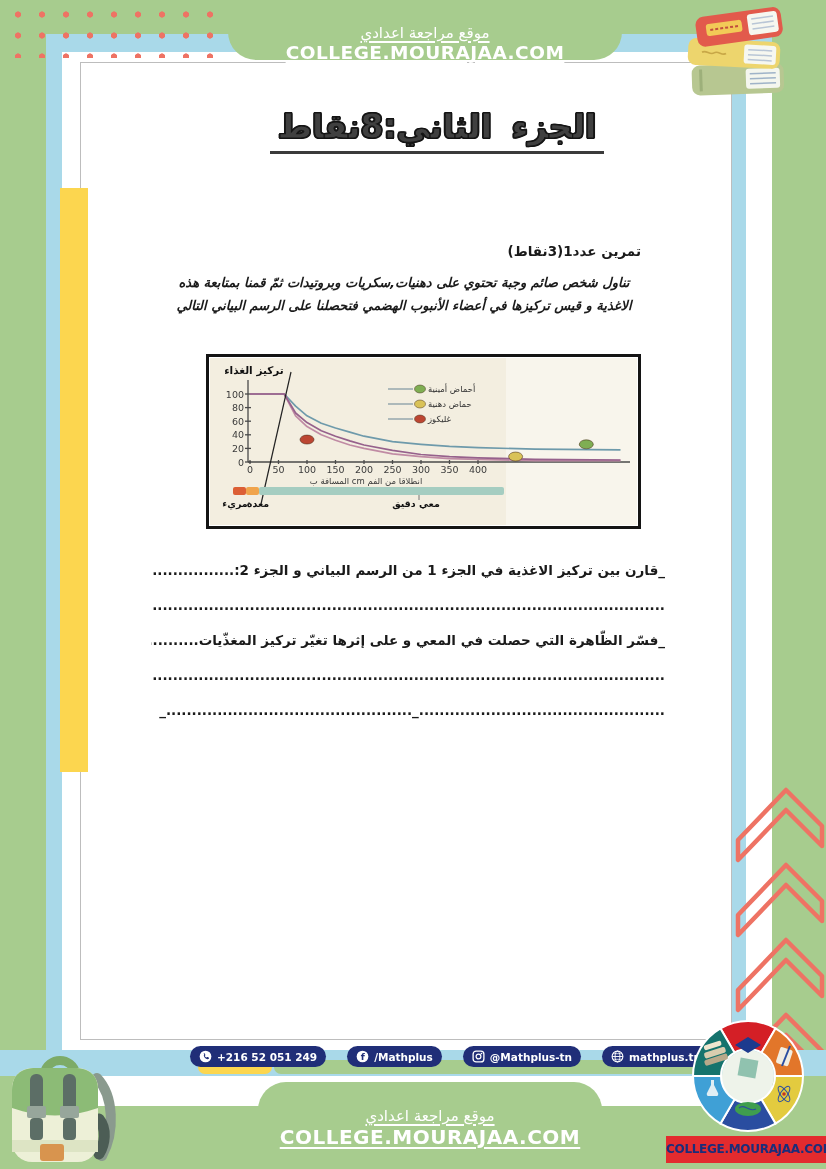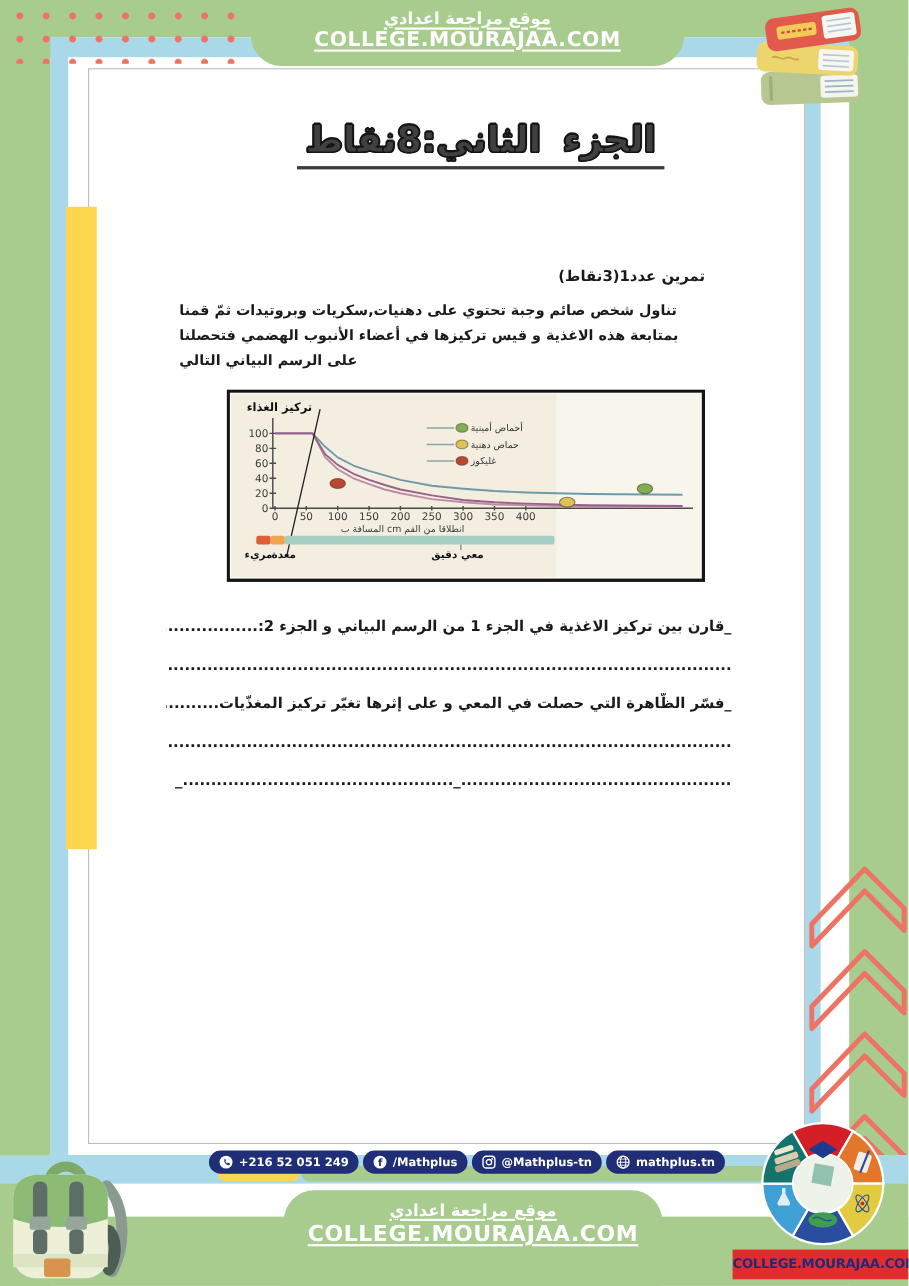--- a/index.html
+++ b/index.html
@@ -16,46 +16,46 @@
   .col-left-blue{left:46px;top:34px;width:16px;height:1042px;background:#a9d9e9;}
   .strip-yellow{left:60px;top:188px;width:28px;height:584px;background:#fcd64f;z-index:3;}
   .col-right-blue{left:714px;top:34px;width:32px;height:1042px;background:#a9d9e9;z-index:2;}
   .col-right-green{left:772px;top:0;width:54px;height:1169px;background:#a7cc8e;}
   
   .page{left:80px;top:62px;width:650px;height:976px;background:#fff;border:1px solid #bdbdbd;z-index:2;}
   
   .bubble{background:#a7cc8e;text-align:center;z-index:4;}
   .top-bubble{left:228px;top:0;width:394px;height:60px;border-radius:0 0 28px 28px;padding-top:8px;box-sizing:border-box;}
   .bottom-bubble{left:258px;top:1082px;width:344px;height:88px;border-radius:28px 28px 0 0;padding-top:9px;box-sizing:border-box;}
-  .bubble .ar{direction:rtl;font-size:15px;font-weight:bold;color:#fff;
-    text-decoration:underline;text-decoration-thickness:1.5px;text-underline-offset:3px;}
+  .bubble .ar{direction:rtl;font-size:15px;font-weight:normal;color:#fff;
+    text-decoration:underline;text-decoration-thickness:1.5px;text-underline-offset:3px;margin-top:16px;}
   .top-bubble .url{font-size:18.5px;font-weight:bold;color:#fff;letter-spacing:.5px;
     text-decoration:underline;text-decoration-thickness:2px;text-underline-offset:3px;}
   .bottom-bubble .url{font-size:20px;font-weight:bold;color:#fff;letter-spacing:.5px;
     text-decoration:underline;text-decoration-thickness:2px;text-underline-offset:3px;}
   .bottom-band{left:0;top:1106px;width:826px;height:63px;background:#a7cc8e;z-index:3;}
   .strip-bot-blue{left:0;top:1050px;width:826px;height:26px;background:#a9d9e9;z-index:2;}
   .pill-yellow{left:198px;top:1060px;width:74px;height:14px;border-radius:7px;background:#fcd64f;z-index:2;}
   .pill-green{left:274px;top:1060px;width:436px;height:14px;border-radius:7px;background:#a7cc8e;z-index:2;}
   
   .part-title{left:189px;top:44px;width:334px;direction:rtl;text-align:center;
     font-size:33px;font-weight:bold;color:#404040;word-spacing:8px;
     -webkit-text-stroke:.8px #151515;
     text-shadow:-1.4px 0 #151515,1.4px 0 #151515,0 -1.4px #151515,0 1.4px #151515,
       -1px -1px #151515,1px 1px #151515,-1px 1px #151515,1px -1px #151515;
     border-bottom:3.5px solid #3b3b3b;padding-bottom:5px;}
   .ex-heading{right:90px;top:180px;direction:rtl;font-size:13.5px;font-weight:bold;
     text-decoration-thickness:1.5px;text-underline-offset:3px;}
-  .statement{left:82px;top:209px;width:482px;direction:rtl;text-align:left;
-    font-size:13px;font-weight:bold;line-height:1.75;}
+  .statement{left:82px;top:209px;width:482px;direction:rtl;text-align:center;
+    font-size:13px;font-weight:bold;line-height:1.75;font-style:italic;}
   .chart-figure{left:125px;top:291px;width:435px;height:175px;text-align:center;}
   .questions{left:70px;top:497px;width:514px;direction:rtl;font-size:13.5px;font-weight:bold;}
   .qline{height:21px;line-height:21px;margin-bottom:14px;white-space:nowrap;overflow:hidden;}
   
-  .badges{left:190px;top:1046px;display:flex;gap:4px;z-index:5;}
+  .badges{left:190px;top:1046px;display:flex;gap:21px;z-index:5;}
   .badge{display:flex;align-items:center;gap:5px;background:#202e78;color:#fff;
     border-radius:11px;height:21px;padding:0 9px;font-size:10.5px;font-weight:bold;}
   .badge .bicon{display:flex;align-items:center;}
   
   .red-banner{left:666px;top:1136px;width:160px;height:27px;background:#e32b2e;z-index:5;
     color:#1b2d7a;font-weight:bold;font-size:12px;text-align:center;line-height:27px;letter-spacing:-.3px;}
   .illus{z-index:5;}
 </style>
 </head>
 <body>

